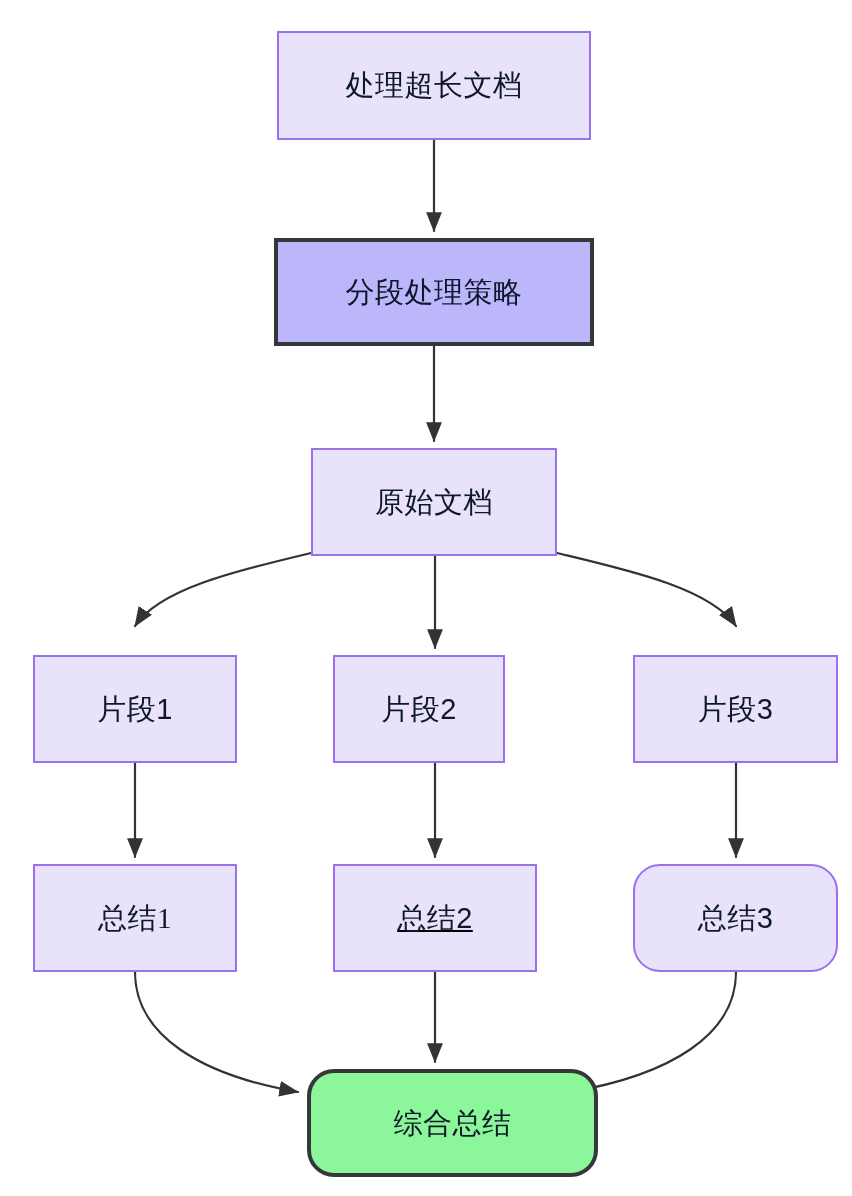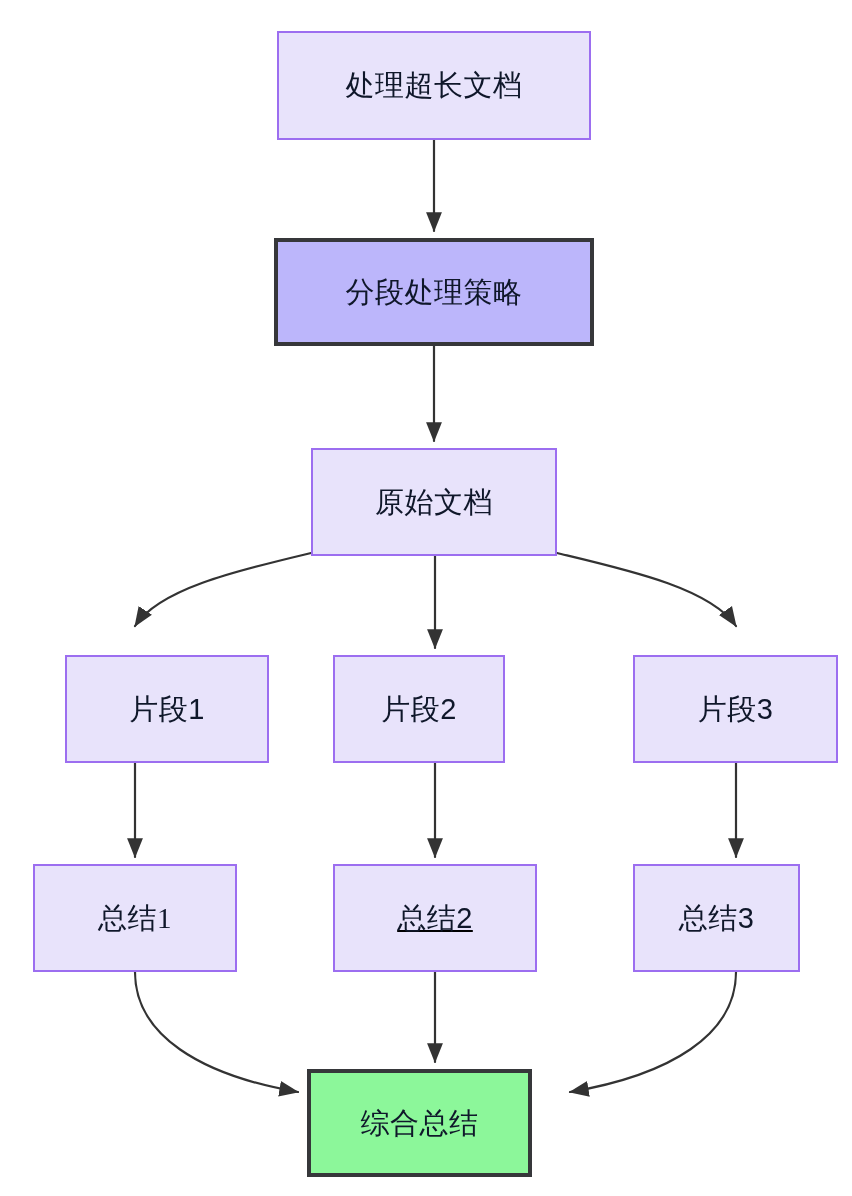--- a/index.html
+++ b/index.html
@@ -85,36 +85,36 @@
   <div id="node-group">
       <div class="node style-default" style="left: 277px; top: 31px; width: 314px; height: 109px;">
         <span class="node-label">处理超长文档</span>
       </div>
       <div class="node style-strong" style="left: 274px; top: 238px; width: 320px; height: 108px;">
         <span class="node-label">分段处理策略</span>
       </div>
       <div class="node style-default" style="left: 311px; top: 448px; width: 246px; height: 108px;">
         <span class="node-label">原始文档</span>
       </div>
-      <div class="node style-default" style="left: 33px; top: 655px; width: 204px; height: 108px; margin-left: 32px;">
+      <div class="node style-default" style="left: 33px; top: 655px; width: 204px; height: 108px;">
         <span class="node-label">片段1</span>
       </div>
       <div class="node style-default" style="left: 333px; top: 655px; width: 172px; height: 108px;">
         <span class="node-label">片段2</span>
       </div>
       <div class="node style-default" style="left: 633px; top: 655px; width: 205px; height: 108px;">
         <span class="node-label">片段3</span>
       </div>
       <div class="node style-default" style="left: 33px; top: 864px; width: 204px; height: 108px; font-family: Liberation Serif, serif;">
         <span class="node-label">总结1</span>
       </div>
       <div class="node style-default" style="left: 333px; top: 864px; width: 204px; height: 108px; text-decoration: underline;">
         <span class="node-label">总结2</span>
       </div>
-      <div class="node style-default" style="left: 633px; top: 864px; width: 167px; height: 108px;">
+      <div class="node style-default" style="left: 633px; top: 864px; width: 205px; height: 108px; border-radius: 27px;">
         <span class="node-label">总结3</span>
       </div>
-      <div class="node style-success" style="left: 307px; top: 1069px; width: 225px; height: 108px;">
+      <div class="node style-success" style="left: 307px; top: 1069px; width: 291px; height: 108px; border-radius: 27px;">
         <span class="node-label">综合总结</span>
       </div>
     </div>
 
 </div>
 
 </body></html>

